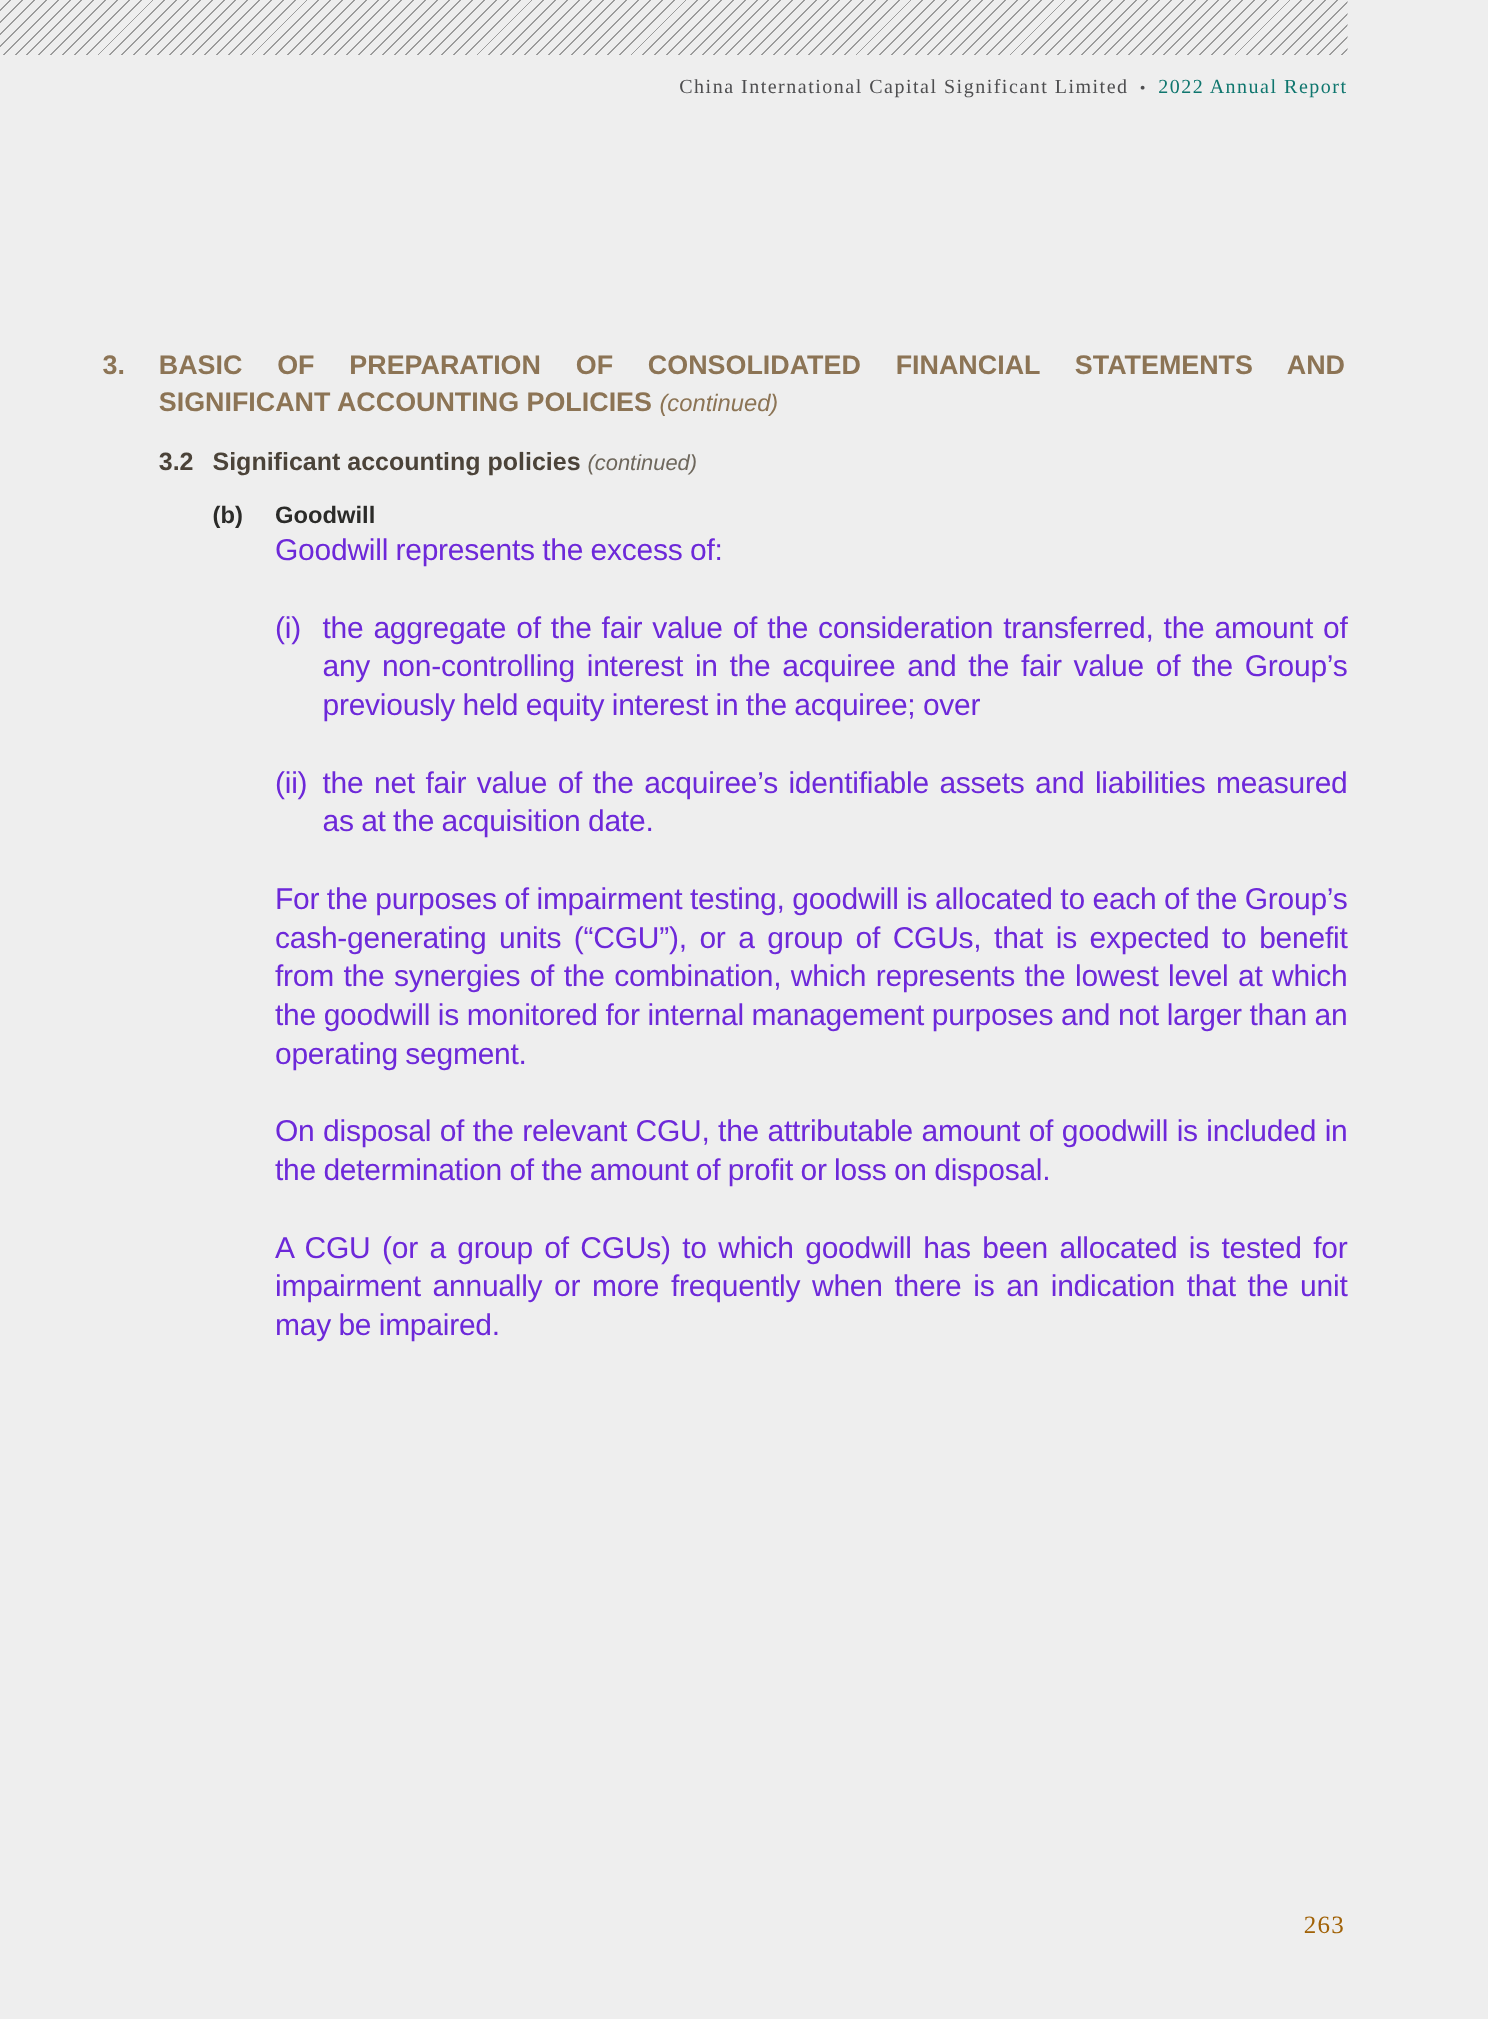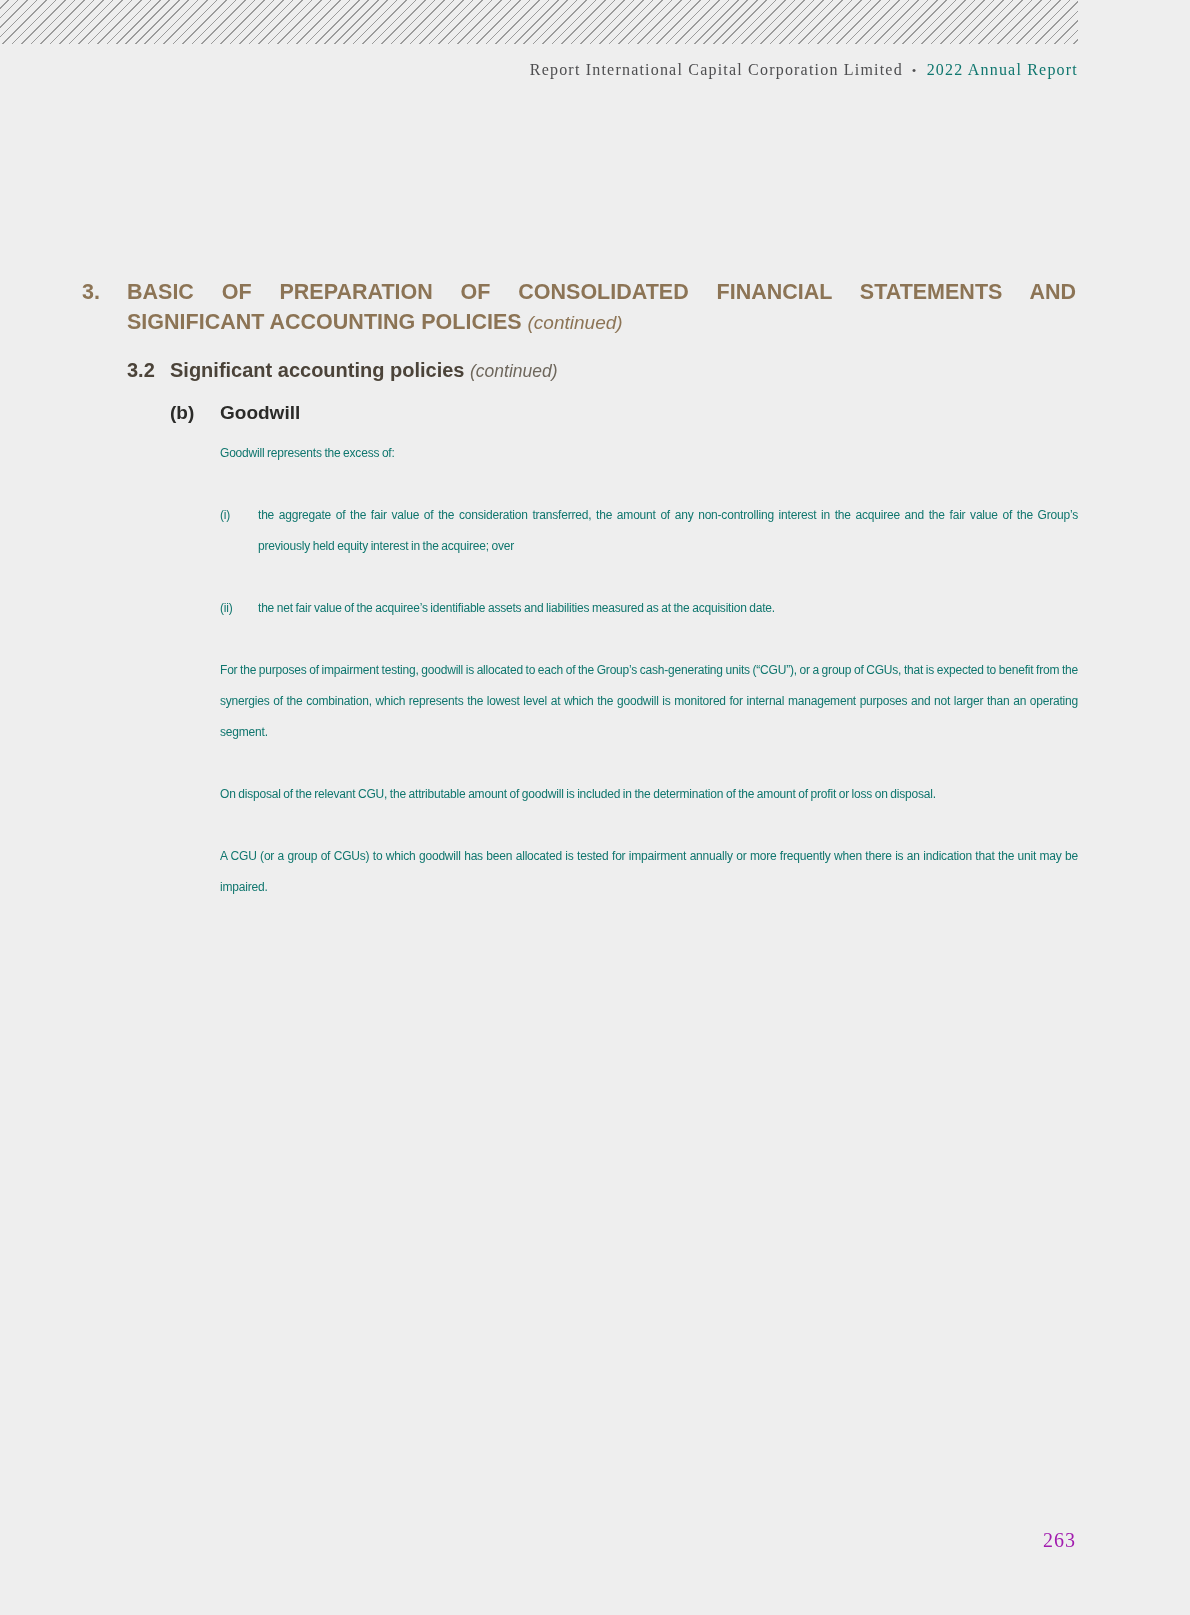--- a/index.html
+++ b/index.html
@@ -49,44 +49,44 @@
 
   .h3 {
     position:absolute; top:401px; left:170px; width:906px;
     display:flex;
     font-weight:bold; font-size:19px; line-height:24px;
     color:#2b2b29;
   }
   .h3-num { width:50px; flex:none; }
 
   .content {
-    position:absolute; top:438px; left:220px; width:858px;
-    font-size:12px; line-height:31px;
+    position:absolute; top:425px; left:220px; width:858px;
+    font-size:24px; line-height:31px;
     letter-spacing:-0.2px; word-spacing:-0.5px;
-    color:#0f766e;
+    color:#6d28d9;
   }
   .para { margin:0 0 31px 0; text-align:justify; }
   .list-item { display:flex; margin:0 0 31px 0; }
   .li-marker { width:38px; flex:none; }
   .li-text { flex:1; min-width:0; text-align:justify; }
 
   .page-number {
     position:absolute; top:1529px; right:114px;
     font-family:"Liberation Serif", serif;
     font-size:20px; letter-spacing:1px;
-    color:#a21caf;
+    color:#a16207;
   }
 </style>
 </head>
 <body>
 
 <div class="hatch-band"></div>
 
 <div class="page-header">
-  <span>Report International Capital Corporation Limited</span><span class="sep">•</span><span class="light">2022 Annual Report</span>
+  <span>China International Capital Significant Limited</span><span class="sep">•</span><span class="light">2022 Annual Report</span>
 </div>
 
 <div class="h1">
   <div class="h1-num">3.</div>
   <div class="h1-text">
     <span class="h1-line1">BASIC OF PREPARATION OF CONSOLIDATED FINANCIAL STATEMENTS AND</span>
     <span class="h1-line2"><span>SIGNIFICANT ACCOUNTING POLICIES </span><span class="cont-h1">(continued)</span></span>
   </div>
 </div>
 

